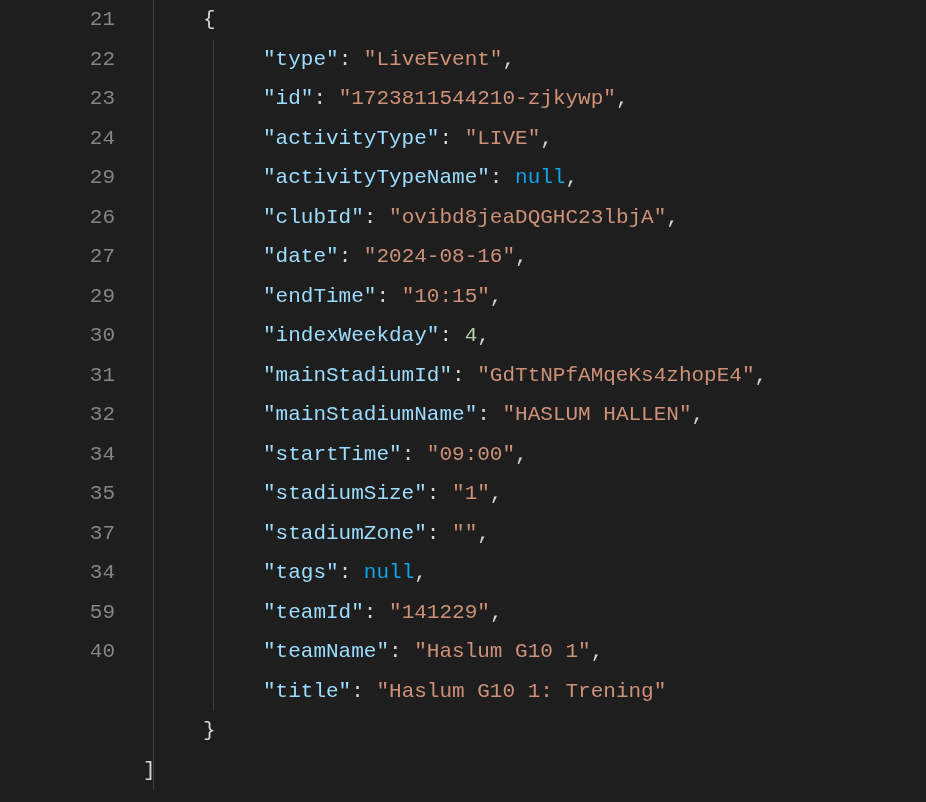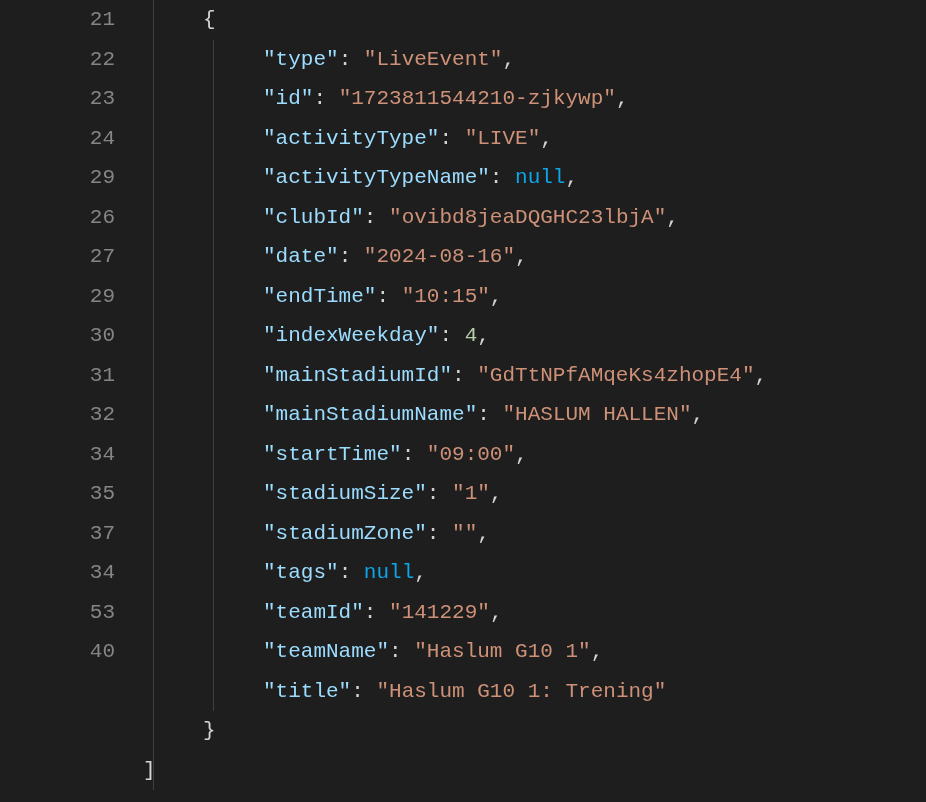--- a/index.html
+++ b/index.html
@@ -68,17 +68,17 @@
       <div>26</div>
       <div>27</div>
       <div>29</div>
       <div>30</div>
       <div>31</div>
       <div>32</div>
       <div>34</div>
       <div>35</div>
       <div>37</div>
       <div>34</div>
-      <div>53</div>
+      <div>59</div>
       <div>40</div>
     </div>
   <div class="code" id="code"><div class="code-line"><div class="indent-guide ig1"></div><span class="content pad1" style="display: inline-block;"><span class="tok-punct">{</span></span></div><div class="code-line"><div class="indent-guide ig1"></div><div class="indent-guide ig2"></div><span class="content pad2" style="display: inline-block;"><span class="tok-key">"type"</span><span class="tok-punct">: </span><span class="tok-str">"LiveEvent"</span><span class="tok-punct">,</span></span></div><div class="code-line"><div class="indent-guide ig1"></div><div class="indent-guide ig2"></div><span class="content pad2" style="display: inline-block;"><span class="tok-key">"id"</span><span class="tok-punct">: </span><span class="tok-str">"1723811544210-zjkywp"</span><span class="tok-punct">,</span></span></div><div class="code-line"><div class="indent-guide ig1"></div><div class="indent-guide ig2"></div><span class="content pad2" style="display: inline-block;"><span class="tok-key">"activityType"</span><span class="tok-punct">: </span><span class="tok-str">"LIVE"</span><span class="tok-punct">,</span></span></div><div class="code-line"><div class="indent-guide ig1"></div><div class="indent-guide ig2"></div><span class="content pad2" style="display: inline-block;"><span class="tok-key">"activityTypeName"</span><span class="tok-punct">: </span><span class="tok-null">null</span><span class="tok-punct">,</span></span></div><div class="code-line"><div class="indent-guide ig1"></div><div class="indent-guide ig2"></div><span class="content pad2" style="display: inline-block;"><span class="tok-key">"clubId"</span><span class="tok-punct">: </span><span class="tok-str">"ovibd8jeaDQGHC23lbjA"</span><span class="tok-punct">,</span></span></div><div class="code-line"><div class="indent-guide ig1"></div><div class="indent-guide ig2"></div><span class="content pad2" style="display: inline-block;"><span class="tok-key">"date"</span><span class="tok-punct">: </span><span class="tok-str">"2024-08-16"</span><span class="tok-punct">,</span></span></div><div class="code-line"><div class="indent-guide ig1"></div><div class="indent-guide ig2"></div><span class="content pad2" style="display: inline-block;"><span class="tok-key">"endTime"</span><span class="tok-punct">: </span><span class="tok-str">"10:15"</span><span class="tok-punct">,</span></span></div><div class="code-line"><div class="indent-guide ig1"></div><div class="indent-guide ig2"></div><span class="content pad2" style="display: inline-block;"><span class="tok-key">"indexWeekday"</span><span class="tok-punct">: </span><span class="tok-num">4</span><span class="tok-punct">,</span></span></div><div class="code-line"><div class="indent-guide ig1"></div><div class="indent-guide ig2"></div><span class="content pad2" style="display: inline-block;"><span class="tok-key">"mainStadiumId"</span><span class="tok-punct">: </span><span class="tok-str">"GdTtNPfAMqeKs4zhopE4"</span><span class="tok-punct">,</span></span></div><div class="code-line"><div class="indent-guide ig1"></div><div class="indent-guide ig2"></div><span class="content pad2" style="display: inline-block;"><span class="tok-key">"mainStadiumName"</span><span class="tok-punct">: </span><span class="tok-str">"HASLUM HALLEN"</span><span class="tok-punct">,</span></span></div><div class="code-line"><div class="indent-guide ig1"></div><div class="indent-guide ig2"></div><span class="content pad2" style="display: inline-block;"><span class="tok-key">"startTime"</span><span class="tok-punct">: </span><span class="tok-str">"09:00"</span><span class="tok-punct">,</span></span></div><div class="code-line"><div class="indent-guide ig1"></div><div class="indent-guide ig2"></div><span class="content pad2" style="display: inline-block;"><span class="tok-key">"stadiumSize"</span><span class="tok-punct">: </span><span class="tok-str">"1"</span><span class="tok-punct">,</span></span></div><div class="code-line"><div class="indent-guide ig1"></div><div class="indent-guide ig2"></div><span class="content pad2" style="display: inline-block;"><span class="tok-key">"stadiumZone"</span><span class="tok-punct">: </span><span class="tok-str">""</span><span class="tok-punct">,</span></span></div><div class="code-line"><div class="indent-guide ig1"></div><div class="indent-guide ig2"></div><span class="content pad2" style="display: inline-block;"><span class="tok-key">"tags"</span><span class="tok-punct">: </span><span class="tok-null">null</span><span class="tok-punct">,</span></span></div><div class="code-line"><div class="indent-guide ig1"></div><div class="indent-guide ig2"></div><span class="content pad2" style="display: inline-block;"><span class="tok-key">"teamId"</span><span class="tok-punct">: </span><span class="tok-str">"141229"</span><span class="tok-punct">,</span></span></div><div class="code-line"><div class="indent-guide ig1"></div><div class="indent-guide ig2"></div><span class="content pad2" style="display: inline-block;"><span class="tok-key">"teamName"</span><span class="tok-punct">: </span><span class="tok-str">"Haslum G10 1"</span><span class="tok-punct">,</span></span></div><div class="code-line"><div class="indent-guide ig1"></div><div class="indent-guide ig2"></div><span class="content pad2" style="display: inline-block;"><span class="tok-key">"title"</span><span class="tok-punct">: </span><span class="tok-str">"Haslum G10 1: Trening"</span></span></div><div class="code-line"><div class="indent-guide ig1"></div><span class="content pad1" style="display: inline-block;"><span class="tok-punct">}</span></span></div><div class="code-line"><div class="indent-guide ig1"></div><span class="content pad0" style="display: inline-block;"><span class="tok-punct">]</span></span></div></div>
 </div>
 
 </body></html>

